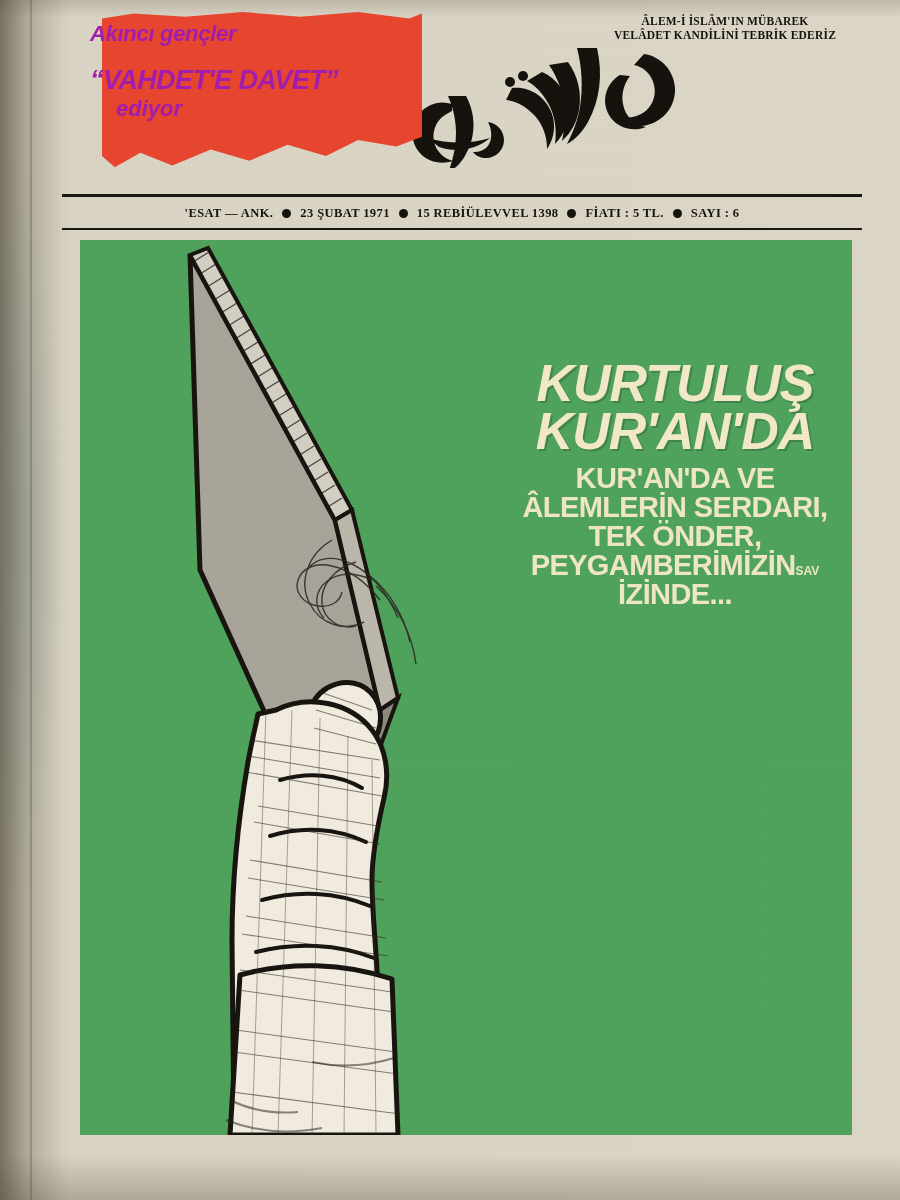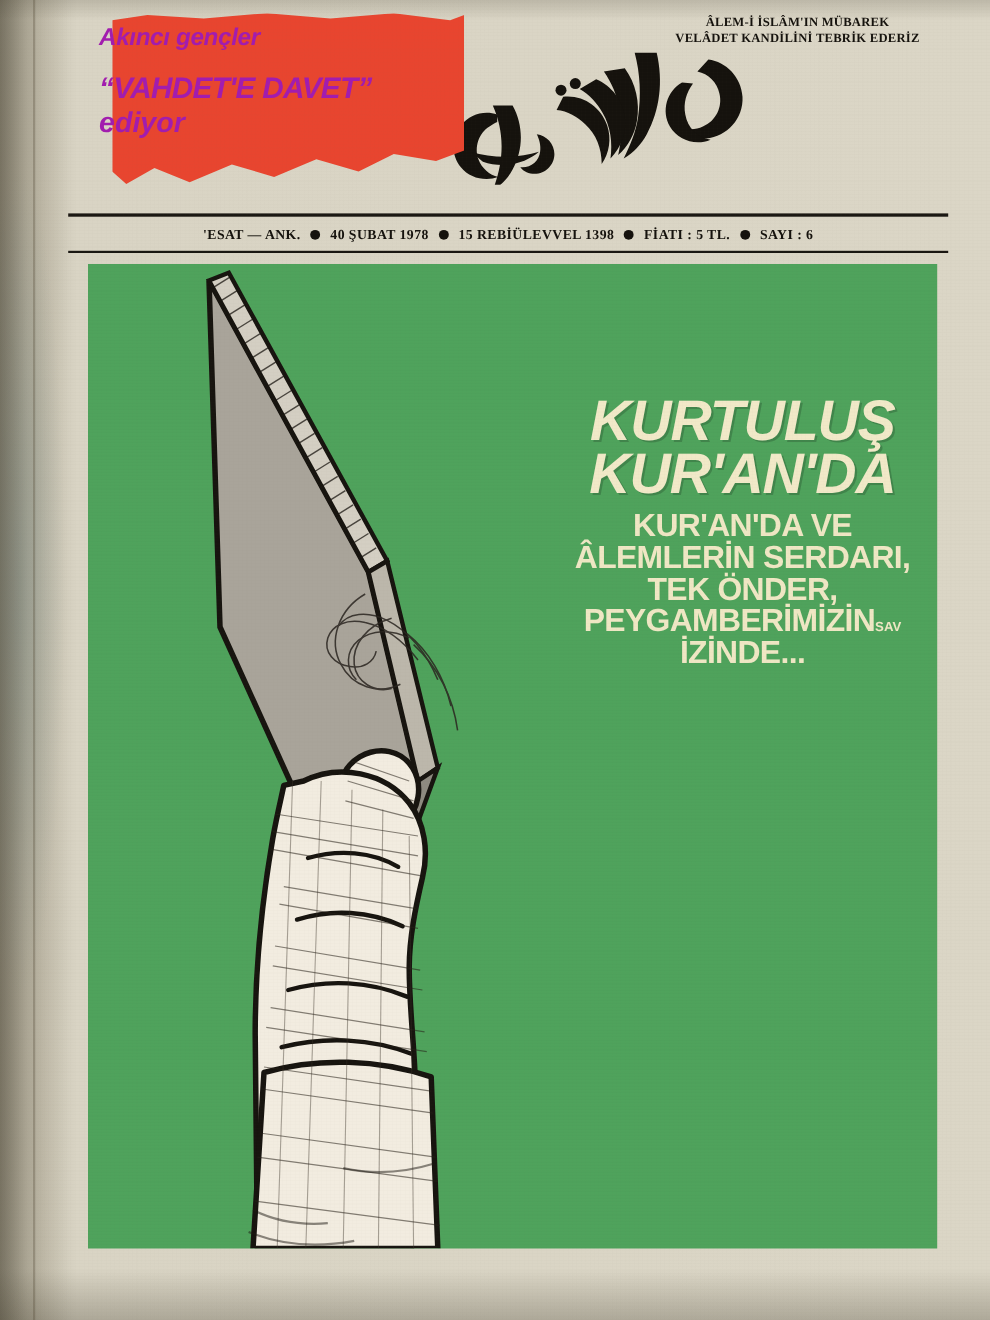--- a/index.html
+++ b/index.html
@@ -110,21 +110,21 @@
     left: 28px;
     top: 18px;
     width: 262px;
     font-weight: bold;
     font-style: italic;
     color: #a21caf;
     line-height: 1.08;
   }
   .flash-l1 { font-size: 22px; letter-spacing: -0.3px; }
   .flash-l2 { font-size: 27px; letter-spacing: -0.6px; margin-top: 20px; }
-  .flash-l3 { font-size: 26px; margin-top: 2px; }
+  .flash-l3 { font-size: 22px; margin-top: 2px; margin-left: 26px; }
 
   
   .rule-top {
     position: absolute;
     left: 62px;
     right: 38px;
     top: 194px;
     height: 3px;
     background: #1a1712;
   }
@@ -275,21 +275,21 @@
       <div class="flash-l1">Akıncı gençler</div>
       <div class="flash-l2">“VAHDET'E DAVET”</div>
       <div class="flash-l3">ediyor</div>
     </div>
   </div>
 
   <div class="rule-top"></div>
   <div class="infoline">
     <span>'ESAT — ANK.</span>
     <span class="dot"></span>
-    <span>40 ŞUBAT 1978</span>
+    <span>23 ŞUBAT 1971</span>
     <span class="dot"></span>
     <span>15 REBİÜLEVVEL 1398</span>
     <span class="dot"></span>
     <span>FİATI : 5 TL.</span>
     <span class="dot"></span>
     <span>SAYI :  6</span>
   </div>
   <div class="rule-bottom"></div>
 
   <div class="cover">

